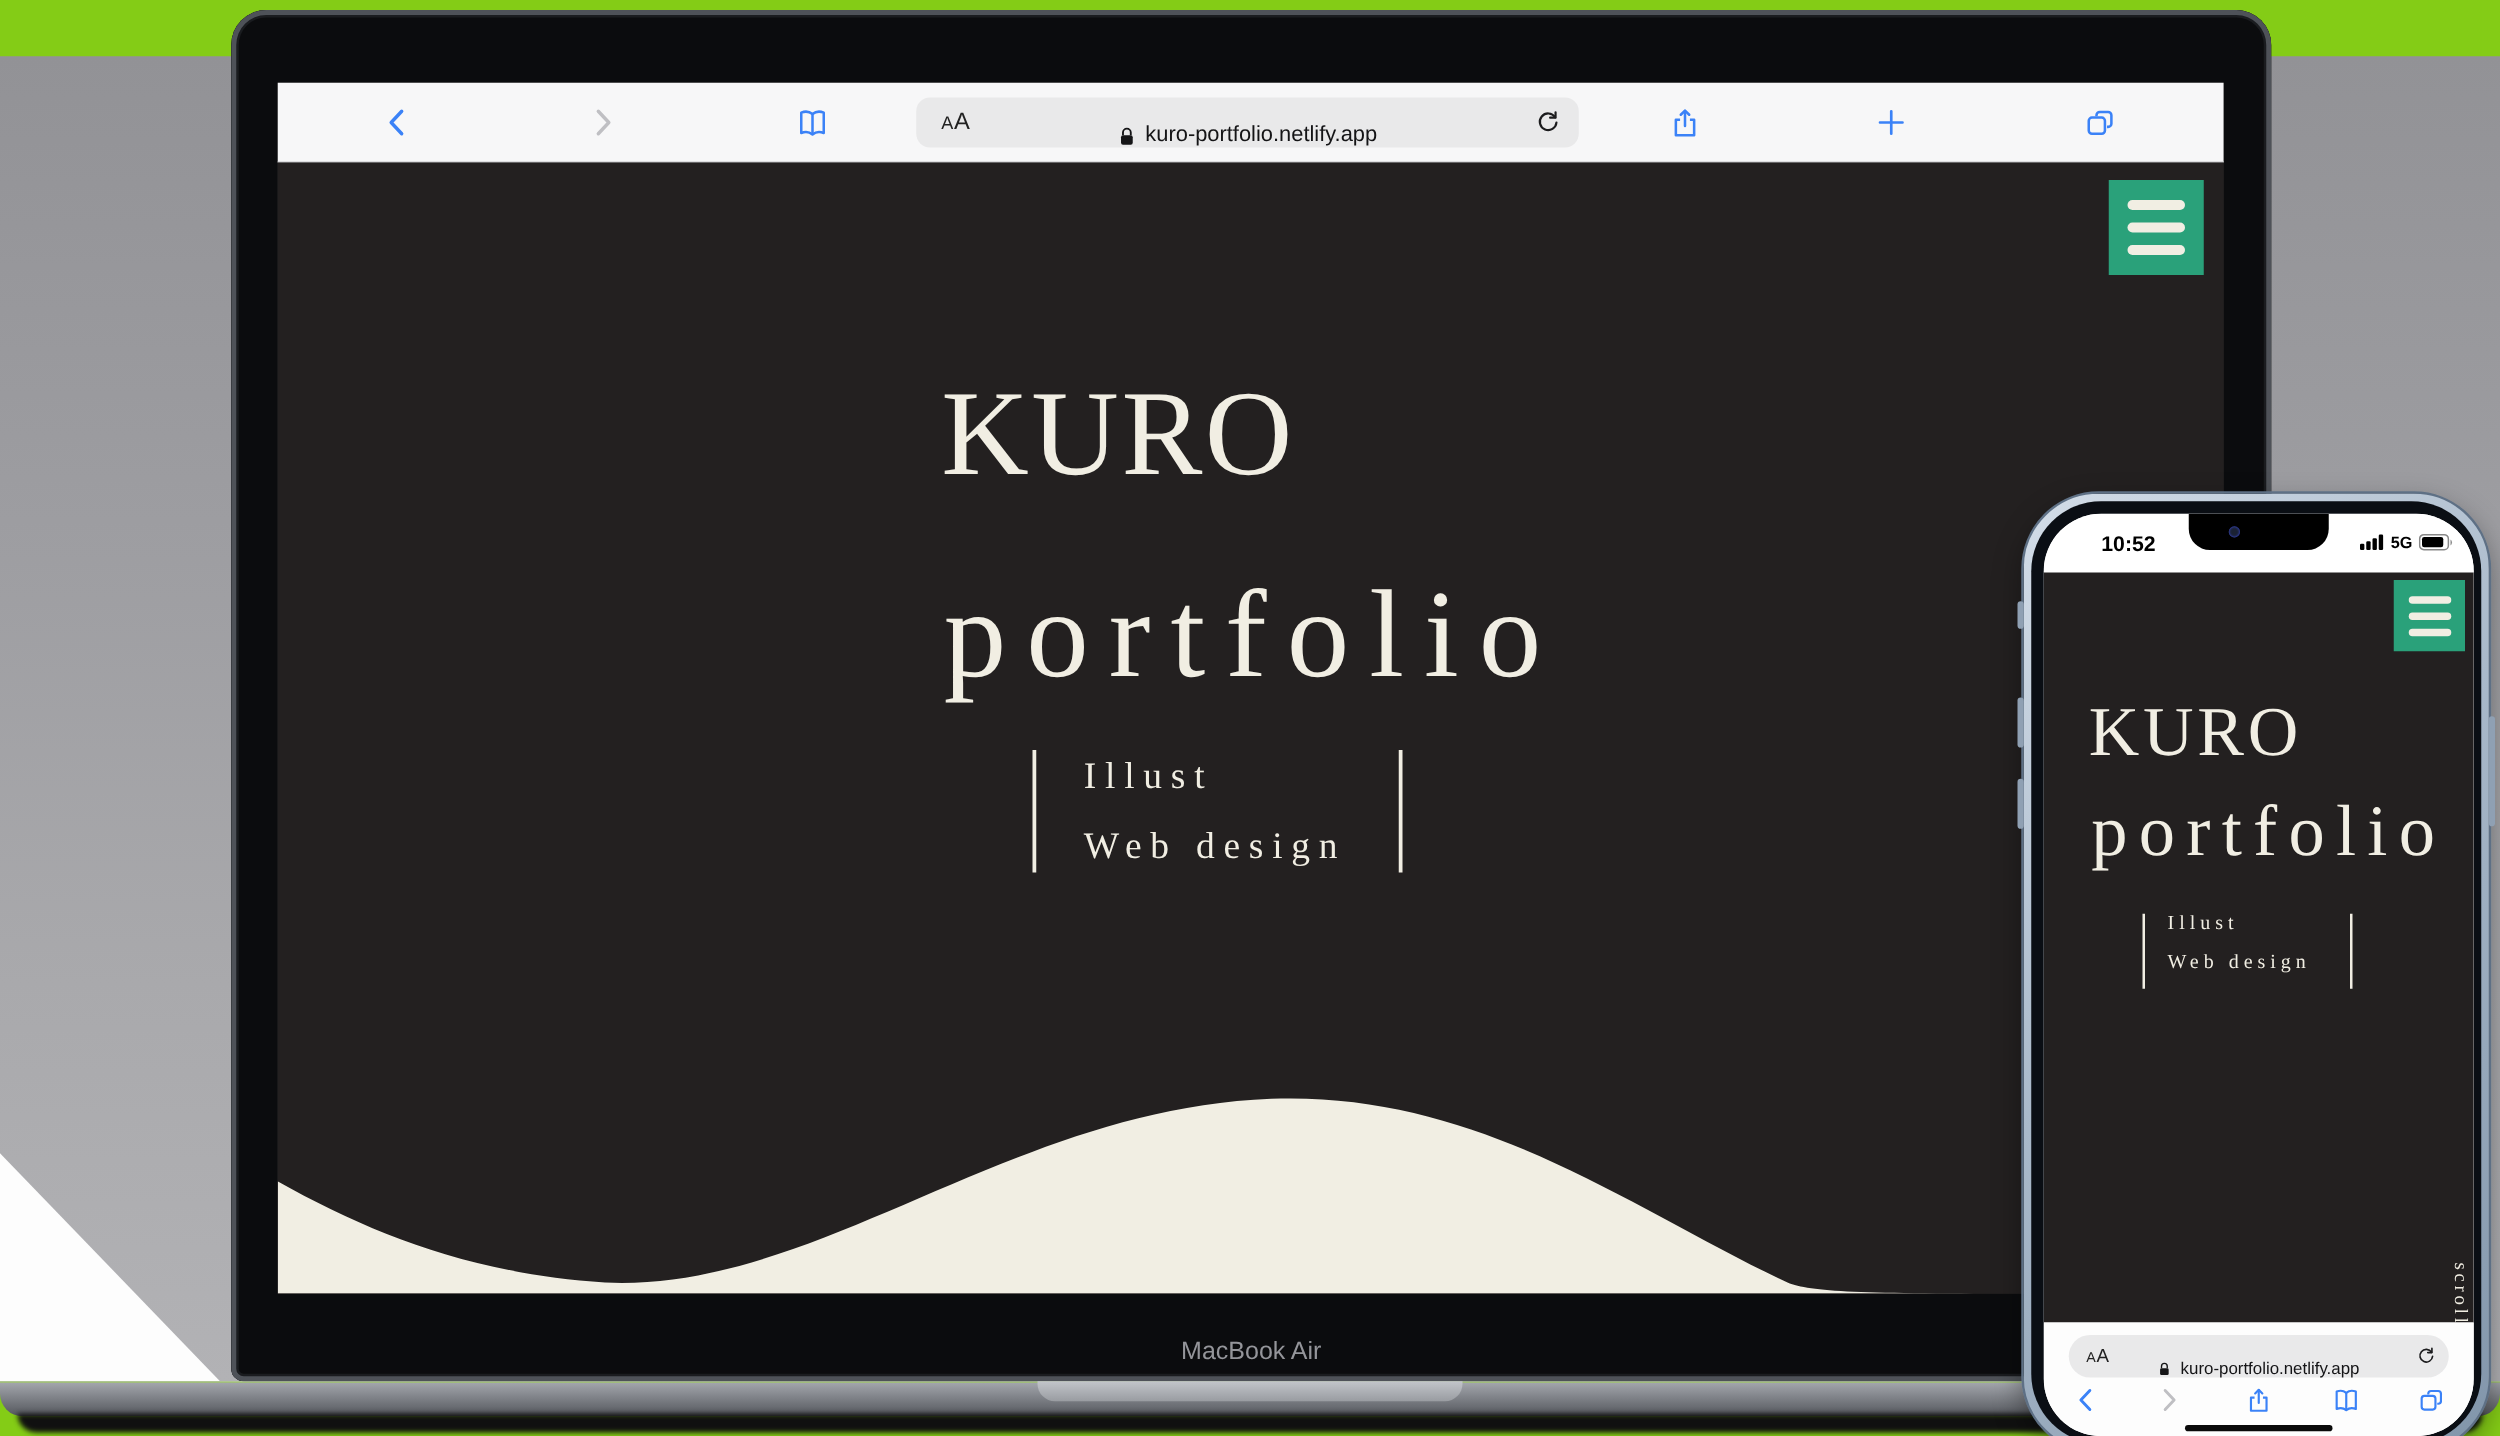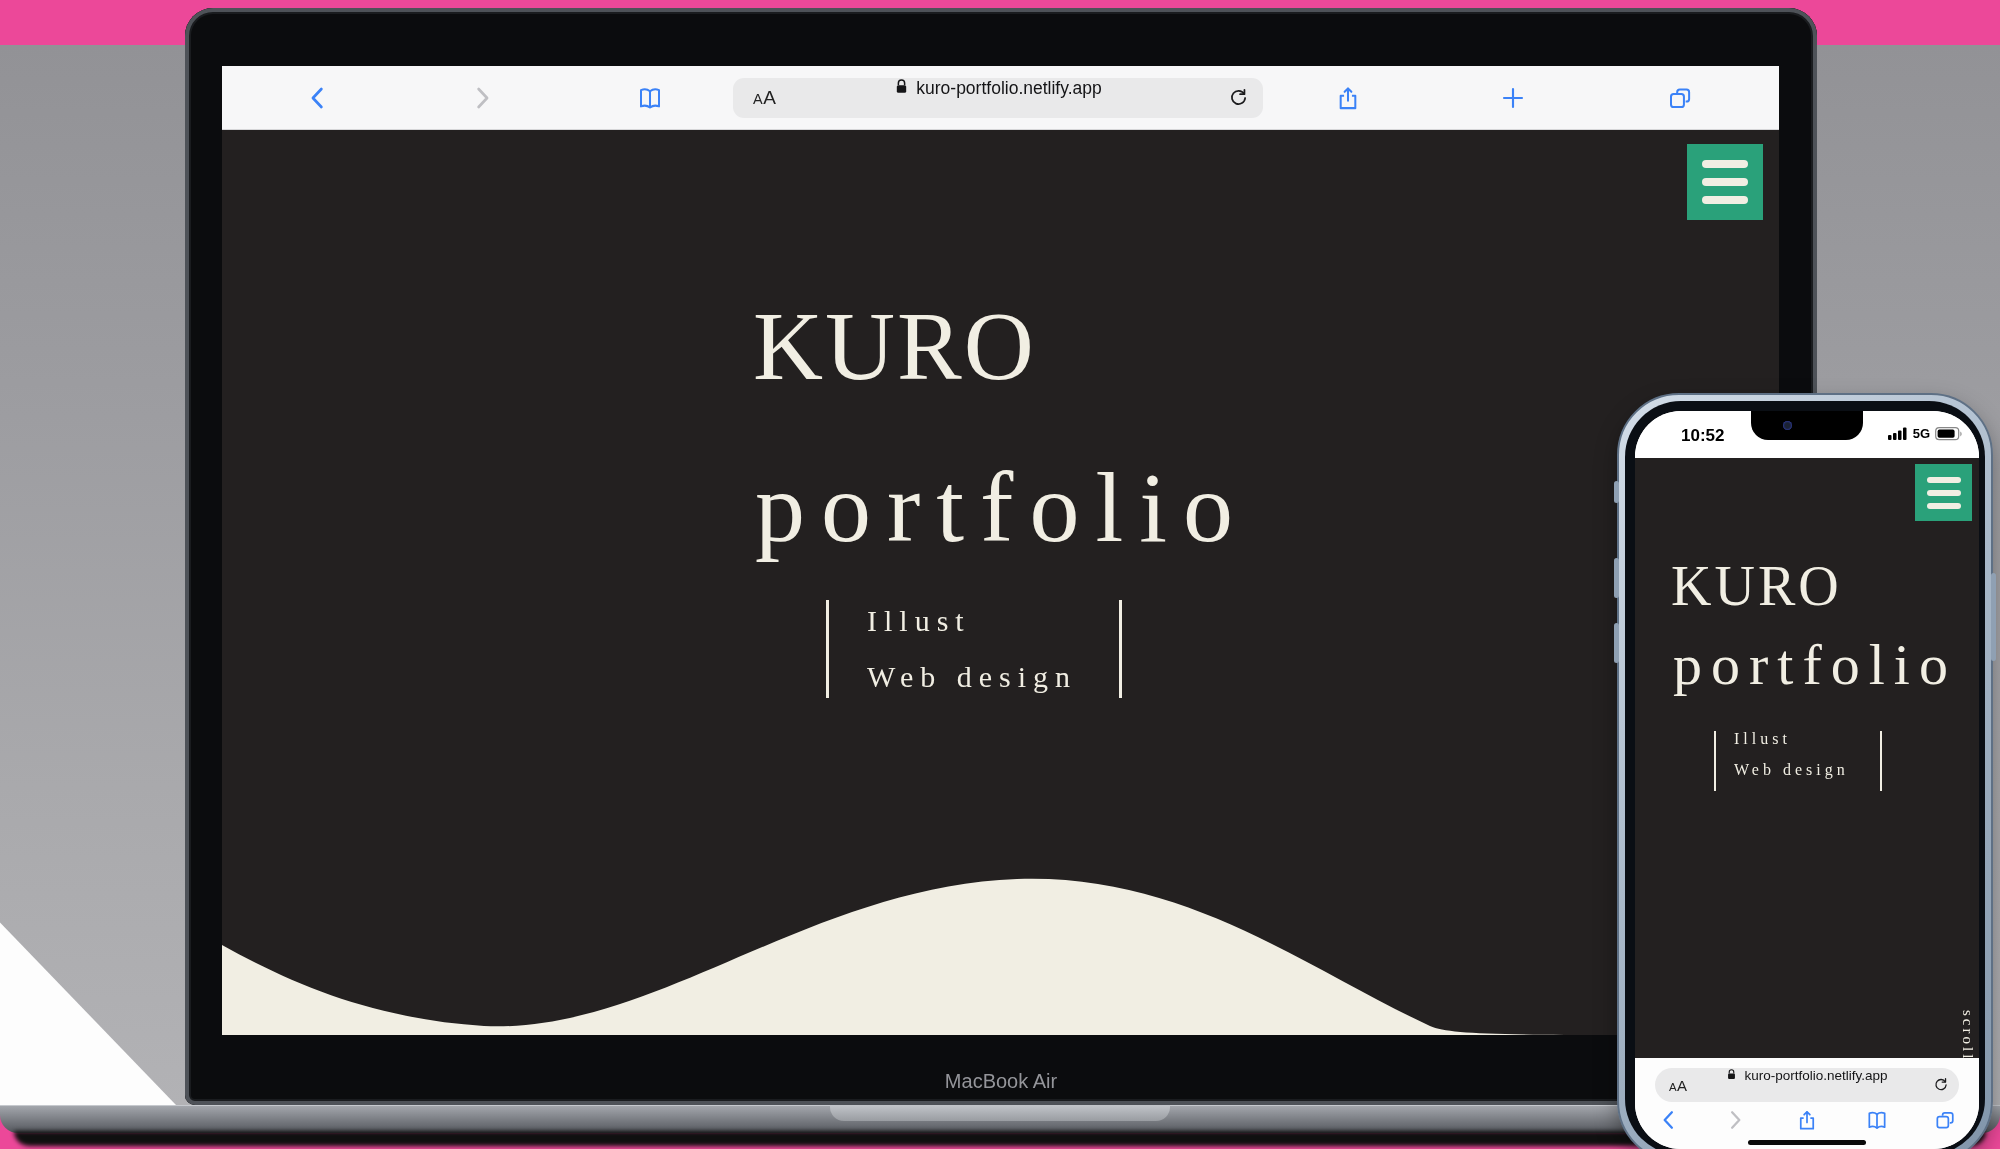--- a/index.html
+++ b/index.html
@@ -1,19 +1,19 @@
 <!DOCTYPE html>
 <html><head>
 <meta charset="utf-8">
 <style>
   * { margin:0; padding:0; box-sizing:border-box; }
   html,body { background:#ffffff; }
   .stage {
     position:relative; width:2000px; height:1149px; overflow:hidden;
-    background:#ec4899; font-family:"Liberation Sans","DejaVu Sans",sans-serif;
+    background:#84cc16; font-family:"Liberation Sans","DejaVu Sans",sans-serif;
   }
   
   .bg-band {
     position:absolute; left:0; top:45px; width:2000px; height:1060px;
     background:linear-gradient(180deg,#929296 0%,#9d9da1 35%,#a9a9ac 70%,#b2b2b5 100%);
   }
   .bg-diagonal {
     position:absolute; left:0; top:855px; width:200px; height:250px; background:#fdfdfd;
     clip-path:polygon(0 27%, 88% 100%, 0 100%);
   }
@@ -33,21 +33,21 @@
   }
   .tb-icon { position:absolute; top:50%; transform:translate(-50%,-50%); width:27px; height:27px; color:#3b82f7; cursor:default; }
   .tb-icon svg { width:100%; height:100%; display:block; }
   .tb-icon.disabled { color:#bfbfc3; }
   .mac-pill {
     position:absolute; left:511px; top:12px; width:530px; height:40px;
     background:#e9e9ea; border-radius:11px;
   }
   .reader-btn { position:absolute; left:20px; top:50%; transform:translateY(-50%); font-size:19px; color:#222; letter-spacing:0.5px; }
   .reader-btn::first-letter { font-size:76%; }
-  .url-wrap { position:absolute; left:0; right:0; top:0; bottom:0; display:flex; align-items:flex-start; justify-content:center; gap:7px; color:#151517; }
+  .url-wrap { position:absolute; left:0; right:0; top:0; bottom:0; display:flex; align-items:flex-end; justify-content:center; gap:7px; color:#151517; }
   .lock-ic { width:15px; height:17px; color:#151517; }
   .lock-ic svg { width:100%; height:100%; display:block; }
   .url-text { font-size:17.5px; color:#141416; }
   .reload-btn { position:absolute; right:14px; top:50%; transform:translateY(-50%); width:21px; height:21px; color:#1c1c1e; }
   .reload-btn svg { width:100%; height:100%; display:block; }
   
   .webpage { position:absolute; left:0; top:64px; width:1557px; height:905px; background:#232020; overflow:hidden; }
   .serif { font-family:"Liberation Serif","DejaVu Serif",serif; color:#f1eee3; }
   .menu-btn { position:absolute; background:#2aa17a; display:flex; flex-direction:column; justify-content:center; align-items:center; cursor:pointer; }
   .menu-btn .bar { background:#f1eee3; border-radius:4px; }

